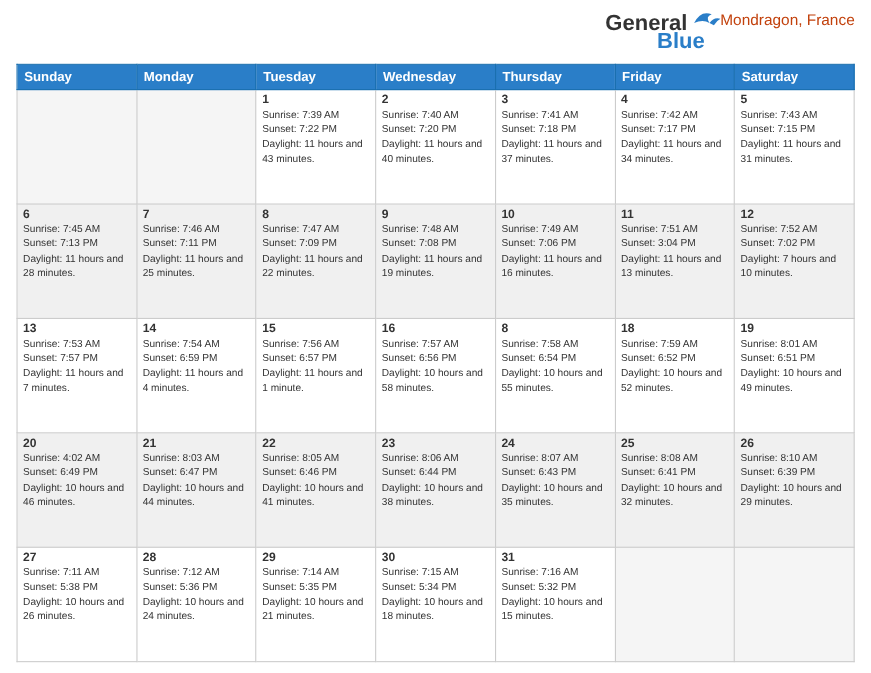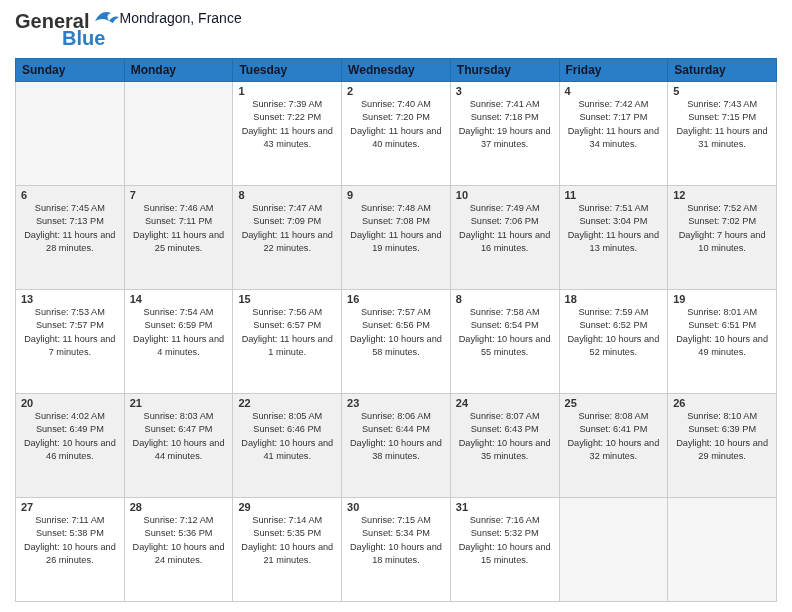--- a/index.html
+++ b/index.html
@@ -12,50 +12,50 @@
     }
     .page {
       width: 792px;
       height: 612px;
       padding: 10px 15px;
       display: flex;
       flex-direction: column;
     }
     .header {
       display: flex;
-      justify-content: flex-start;
+      justify-content: flex-end;
       align-items: flex-start;
       margin-bottom: 8px;
     }
     .logo {
       display: flex;
       flex-direction: column;
       align-items: flex-start;
     }
     .title-area {
       text-align: right;
     }
     .month-title {
       font-size: 32px;
       font-weight: bold;
       color: #222;
       line-height: 1.1;
     }
     .location {
       font-size: 14px;
-      color: #0f172a;
+      color: #c2410c;
     }
     .calendar {
       width: 100%;
       border-collapse: collapse;
       flex: 1;
     }
     .calendar th {
       background: #2a7ec8;
-      color: #0f172a;
+      color: #ffffff;
       font-size: 12px;
       font-weight: bold;
       padding: 4px 6px;
       text-align: left;
       border: 1px solid #1a6faf;
     }
     .calendar td {
       vertical-align: top;
       border: 1px solid #ccc;
       padding: 3px 5px;
@@ -69,21 +69,20 @@
     }
     .day-num {
       font-weight: bold;
       font-size: 11px;
       display: block;
       margin-bottom: 1px;
     }
     .day-info {
       line-height: 1.45;
       font-size: 9.2px;
-      text-align: center;
     }
     .row-shaded td {
       background: #f0f0f0;
     }
     .row-white td {
       background: #fff;
     }
     .row-shaded td.empty, .row-white td.empty {
       background: #f5f5f5;
     }
@@ -138,21 +137,21 @@
               <div>Sunrise: 7:40 AM</div>
               <div>Sunset: 7:20 PM</div>
               <div>Daylight: 11 hours and 40 minutes.</div>
             </div>
           </td>
           <td>
             <span class="day-num">3</span>
             <div class="day-info">
               <div>Sunrise: 7:41 AM</div>
               <div>Sunset: 7:18 PM</div>
-              <div>Daylight: 19 hours and 37 minutes.</div>
+              <div>Daylight: 11 hours and 37 minutes.</div>
             </div>
           </td>
           <td>
             <span class="day-num">4</span>
             <div class="day-info">
               <div>Sunrise: 7:42 AM</div>
               <div>Sunset: 7:17 PM</div>
               <div>Daylight: 11 hours and 34 minutes.</div>
             </div>
           </td>

